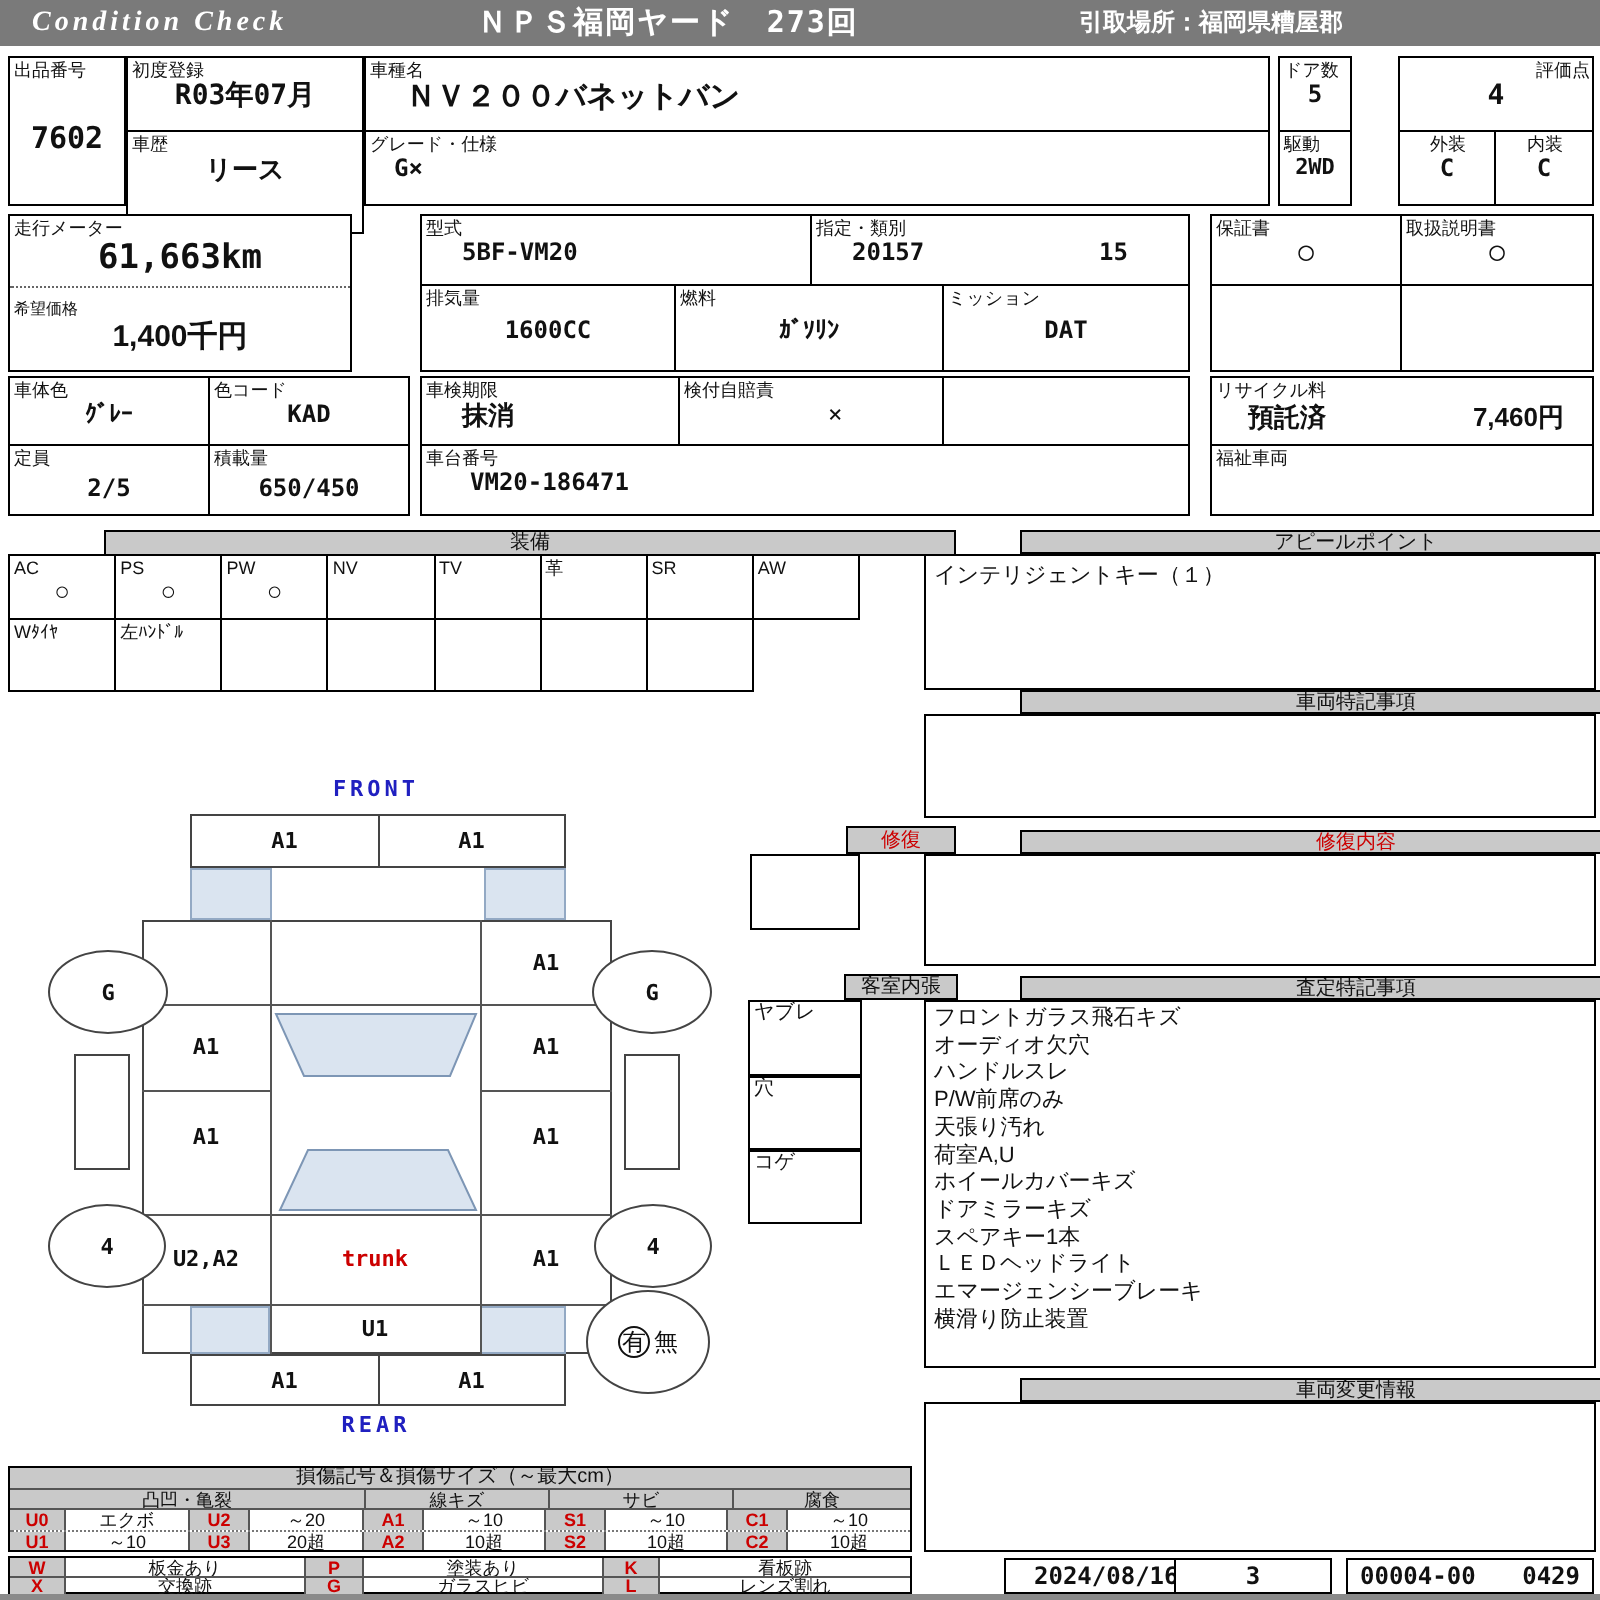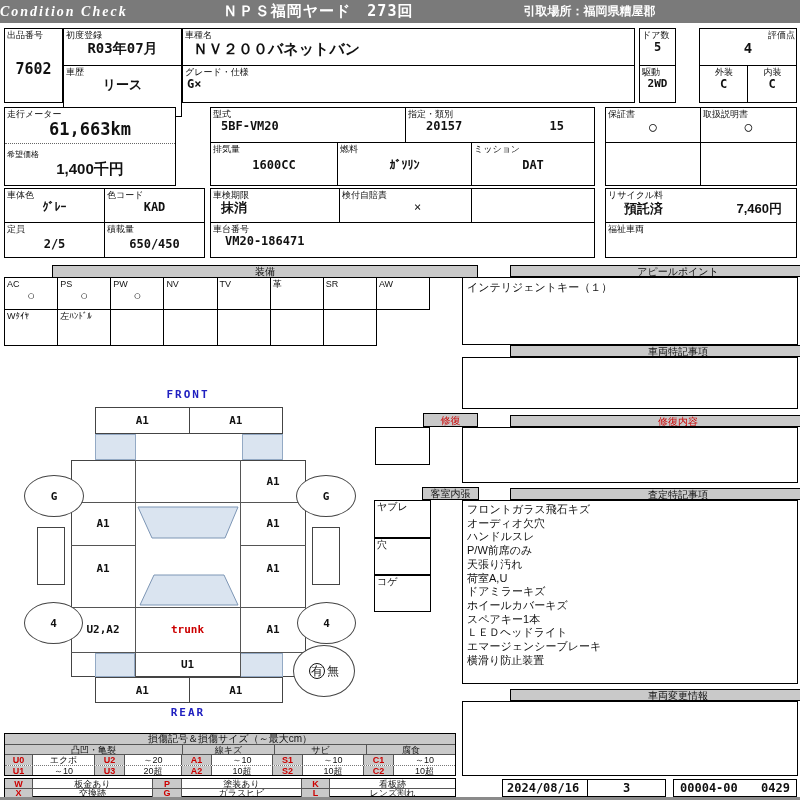--- a/index.html
+++ b/index.html
@@ -1,27 +1,27 @@
 <!DOCTYPE html>
 <html><head>
 <meta charset="utf-8">
 <style>
   html,body{margin:0;padding:0;background:#fff;font-family:"Liberation Sans","DejaVu Sans",sans-serif;color:#111;}
   .page{position:relative;width:800px;height:800px;background:#fff;overflow:hidden;}
   .abs{position:absolute;box-sizing:border-box;}
   
   .topbar{left:0;top:0;width:800px;height:23px;background:#7a7a7a;color:#fff;display:flex;align-items:center;}
-  .brand{font-style:italic;font-weight:bold;font-size:14px;margin-left:0;letter-spacing:2px;font-family:"Liberation Serif","DejaVu Serif",serif;}
+  .brand{font-style:italic;font-weight:bold;font-size:14px;margin-left:16px;letter-spacing:2px;font-family:"Liberation Serif","DejaVu Serif",serif;}
   .yardtitle{font-weight:bold;font-size:15px;margin-left:95px;letter-spacing:1px;font-family:"DejaVu Sans Mono","Liberation Mono",monospace;}
   .pickup{font-weight:bold;font-size:12px;margin-left:110px;}
   
   .c{position:absolute;box-sizing:border-box;border:1px solid #000;background:#fff;overflow:hidden;}
   .l{display:block;font-size:9px;line-height:10px;padding:1px 1px 0 2px;white-space:nowrap;}
   .v{display:block;text-align:center;font-weight:bold;font-size:13px;line-height:1.2;font-family:"DejaVu Sans Mono","Liberation Mono",monospace;white-space:nowrap;}
-  .vl{text-align:left;padding-left:10px;}
+  .vl{text-align:left;padding-left:10px;margin-left:10px;}
   .dot-top{border-top:1px dotted #666;}
   
   .hdr{position:absolute;box-sizing:border-box;background:#c9c9c9;border:1px solid #000;text-align:center;font-size:10px;line-height:11px;overflow:hidden;margin-left:48px;}
   .pbody{position:absolute;box-sizing:border-box;border:1px solid #000;background:#fff;overflow:hidden;}
   .red{color:#cc0000;}
   .blue{color:#2020c0;}
   
   .eqrow{position:absolute;box-sizing:border-box;display:flex;border:1px solid #000;background:#fff;}
   .eq{flex:1;border-right:1px solid #000;overflow:hidden;}
   .eq:last-child{border-right:none;}
@@ -241,22 +241,22 @@
   <div class="pbody" style="left:462px;top:427px;width:336px;height:56px"></div>
 
   <div class="hdr" style="left:462px;top:488px;width:336px;height:12px">査定特記事項</div>
   <div class="pbody assess" style="left:462px;top:500px;width:336px;height:184px">
       <div>フロントガラス飛石キズ</div>
       <div>オーディオ欠穴</div>
       <div>ハンドルスレ</div>
       <div>P/W前席のみ</div>
       <div>天張り汚れ</div>
       <div>荷室A,U</div>
+      <div>ホイールカバーキズ</div>
       <div>ドアミラーキズ</div>
-      <div>ホイールカバーキズ</div>
       <div>スペアキー1本</div>
       <div>ＬＥＤヘッドライト</div>
       <div>エマージェンシーブレーキ</div>
       <div>横滑り防止装置</div>
     </div>
 
   <div class="hdr" style="left:462px;top:689px;width:336px;height:12px">車両変更情報</div>
   <div class="pbody" style="left:462px;top:701px;width:336px;height:75px"></div>
 
   <div class="hdr" style="left:462px;top:779px;width:41px;height:18px;line-height:17px;font-size:10px">チェック</div>

